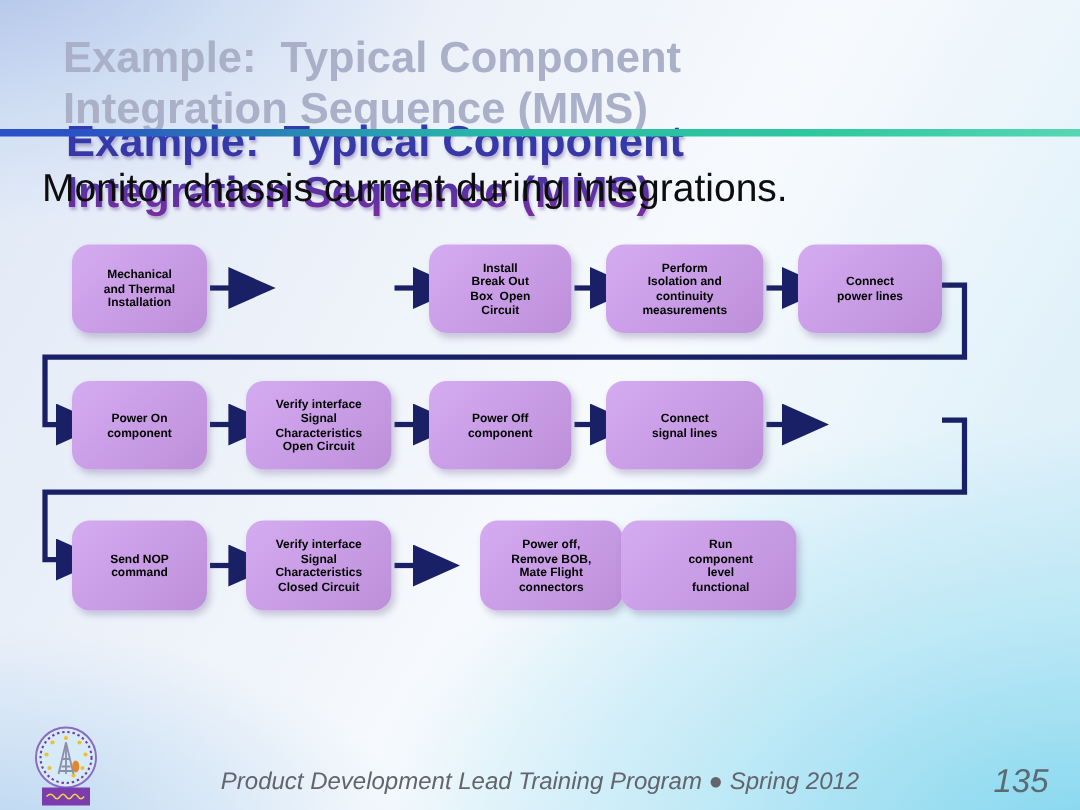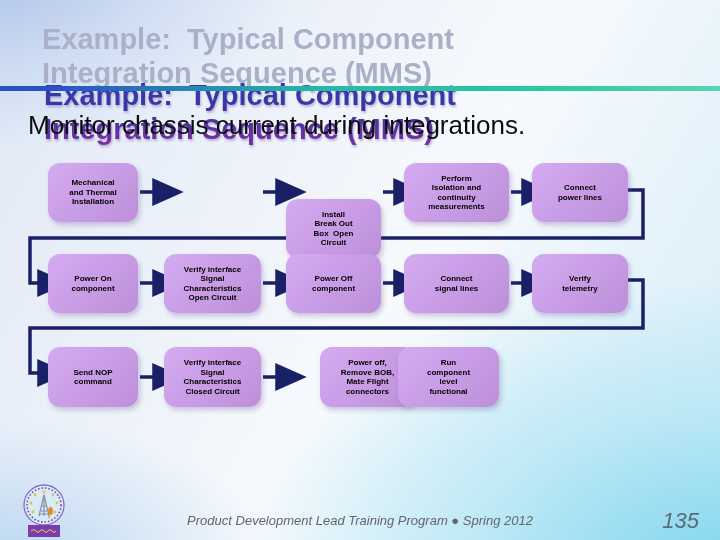--- a/index.html
+++ b/index.html
@@ -30,21 +30,21 @@
   .flow-box{
     position:absolute;display:flex;align-items:center;justify-content:center;
     text-align:center;border-radius:12px;
     background:linear-gradient(135deg,#d4abf0 0%,#c79ae4 60%,#bd8fd9 100%);
     box-shadow:2px 3px 5px rgba(100,80,140,0.30);
     font-size:8px;font-weight:bold;line-height:9.5px;color:#000;
     white-space:pre-wrap;
   }
   .connector-svg{position:absolute;left:0;top:0;width:720px;height:540px;pointer-events:none;}
   .footer{position:absolute;left:0;top:513px;width:720px;text-align:center;
-    font-size:13px;font-style:italic;color:#63656e;}
+    font-size:16px;font-style:italic;color:#63656e;}
   .page-number{position:absolute;right:21px;top:508px;
     font-size:22px;font-style:italic;color:#5c6a74;}
   .logo{position:absolute;left:21px;top:483px;}
 </style>
 </head>
 <body>
 
 <div class="slide">
 
   <div class="title-wrap">
@@ -82,55 +82,53 @@
 
       <polyline points="628,190 643,190 643,238 30,238 30,283 39,283" marker-end="url(#ah)"></polyline>
 
       <polyline points="628,280 643,280 643,328 30,328 30,373 39,373" marker-end="url(#ah)"></polyline>
     </g>
   </svg>
 
   <div class="flow-box" style="left:48px;top:163px;width:90px;height:59px;">Mechanical
 and Thermal
 Installation</div>
-  <div class="flow-box" style="left:286px;top:163px;width:95px;height:59px;margin-top:36px;">Install
+  <div class="flow-box" style="left:286px;top:163px;width:95px;height:59px;">Install
 Break Out
 Box  Open
 Circuit</div>
   <div class="flow-box" style="left:404px;top:163px;width:105px;height:59px;">Perform
 Isolation and
 continuity
 measurements</div>
   <div class="flow-box" style="left:532px;top:163px;width:96px;height:59px;">Connect
 power lines</div>
 
   <div class="flow-box" style="left:48px;top:254px;width:90px;height:59px;">Power On
 component</div>
   <div class="flow-box" style="left:164px;top:254px;width:97px;height:59px;">Verify interface
 Signal
 Characteristics
 Open Circuit</div>
   <div class="flow-box" style="left:286px;top:254px;width:95px;height:59px;">Power Off
 component</div>
   <div class="flow-box" style="left:404px;top:254px;width:105px;height:59px;">Connect
 signal lines</div>
-  <div class="flow-box" style="left:532px;top:254px;width:96px;height:59px;">Verify
-telemetry</div>
 
   <div class="flow-box" style="left:48px;top:347px;width:90px;height:60px;">Send NOP
 command</div>
   <div class="flow-box" style="left:164px;top:347px;width:97px;height:60px;">Verify interface
 Signal
 Characteristics
 Closed Circuit</div>
   <div class="flow-box" style="left:286px;top:347px;width:95px;height:60px;margin-left:34px;">Power off,
 Remove BOB,
 Mate Flight
 connectors</div>
-  <div class="flow-box" style="left:398px;top:347px;width:101px;height:60px;">Run
+  <div class="flow-box" style="left:414px;top:347px;width:101px;height:60px;padding-left:16px;">Run
 component
 level
 functional</div>
 
   <svg class="logo" width="46" height="56" viewBox="0 0 46 56">
     <circle cx="23" cy="22" r="20" fill="#d6eaf8" stroke="#8a6cc0" stroke-width="1.3"></circle>
     <circle cx="23" cy="22" r="17" fill="none" stroke="#7040a8" stroke-width="1.4" stroke-dasharray="1.6,1.9"></circle>
     <g fill="#f0c030">
       <circle cx="23" cy="9" r="1.4"></circle>
         <circle cx="32" cy="12" r="1.4"></circle>

